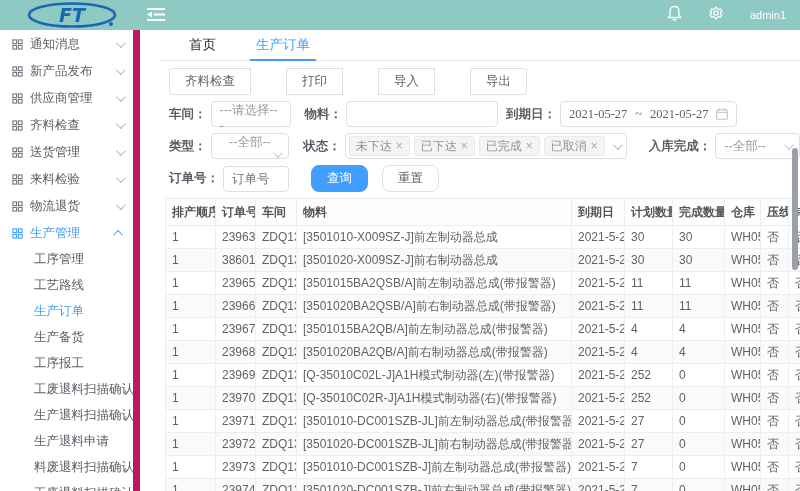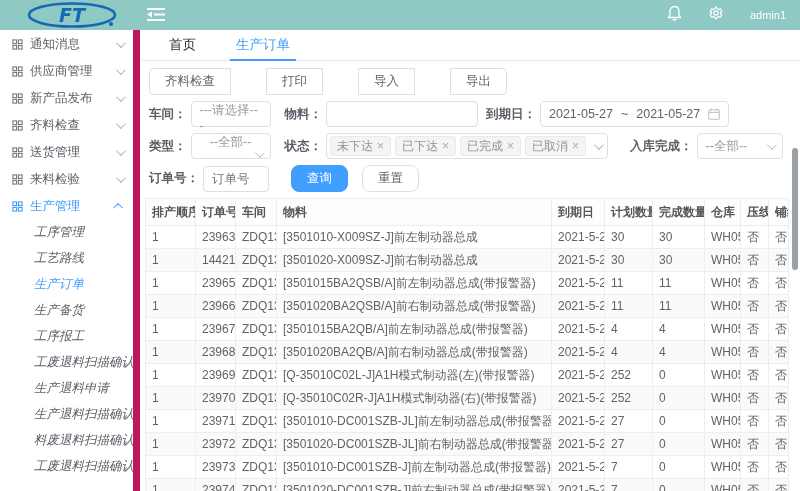--- a/index.html
+++ b/index.html
@@ -17,45 +17,45 @@
   .sidebar { position:absolute; top:30px; left:0; width:140px; bottom:0; background:#fff; border-right:7px solid #be185d; overflow:hidden; }
   .side-item { display:flex; align-items:center; height:26px; padding:0 10px 0 12px; font-size:12.5px; color:#5a5e66; cursor:pointer; margin-top:1px; }
   .side-item .side-icon { display:inline-flex; margin-right:7px; color:#73777f; }
   .side-item.active { color:#409eff; }
   .side-item.active .side-icon { color:#409eff; }
   .side-label { flex:1; white-space:nowrap; overflow:hidden; }
   .chev { width:7px; height:7px; border-right:1px solid #b0b3b9; border-bottom:1px solid #b0b3b9; margin-left:4px; flex:none; }
   .chev.down { transform:rotate(45deg) translateY(-2px); }
   .chev.up { transform:rotate(-135deg) translateY(-2px); }
   .side-item.active .chev { border-color:#409eff; }
-  .side-sub { height:26px; line-height:26px; padding-left:34px; font-size:12.5px; color:#5a5e66; cursor:pointer; white-space:nowrap; overflow:hidden;font-style:italic; }
+  .side-sub { height:26px; line-height:26px; padding-left:34px; font-size:12.5px; color:#5a5e66; cursor:pointer; white-space:nowrap; overflow:hidden; }
   .side-sub.active { color:#409eff; }
 
   
-  .main { position:absolute; top:30px; left:141px; right:0; bottom:0; background:#fff; overflow:hidden; }
+  .main { position:absolute; top:30px; left:141px; right:0; bottom:0; background:#fff; overflow:hidden;padding-left:20px; }
 
   .tabbar { height:31px; border-bottom:1px solid #e4e7ed; display:flex; align-items:stretch; padding-left:8px; }
   .tab { display:flex; align-items:center; padding:0 20px; font-size:13.5px; color:#303133; cursor:pointer; position:relative; }
   .tab.active { color:#409eff; }
   .tab.active:after { content:""; position:absolute; left:14px; right:14px; bottom:-1px; height:2px; background:#409eff; }
 
   .toolbar { padding:7px 0 0 8px; display:inline-flex;gap:36px; }
   .toolbar .tbtn { height:27px; padding:0 15px; background:#fff; border:1px solid #dcdfe6; color:#606266; font-size:12.5px; cursor:pointer; margin-left:-1px; font-family:inherit; }
   .toolbar .tbtn:first-child { border-radius:4px 0 0 4px; margin-left:0; }
   .toolbar .tbtn:last-child { border-radius:0 4px 4px 0; }
 
   
   .filters { padding:6px 0 4px 8px; font-size:12.5px; }
   .frow { display:flex; align-items:center; margin-bottom:6px; }
   .flabel { font-weight:bold; color:#5a5e66; margin-right:4px; white-space:nowrap; }
   .sel { height:26px; border:1px solid #dcdfe6; border-radius:4px; background:#fff; display:inline-flex; align-items:center; padding:0 8px; color:#999; cursor:pointer; position:relative; }
   .sel .chev { border-color:#c0c4cc; margin-left:auto; }
   .sel-sm { width:80px;flex-direction:column; }
   .txt-input { height:26px; border:1px solid #dcdfe6; border-radius:4px; padding:0 8px; font-size:12.5px; color:#606266; font-family:inherit; outline:none; }
-  .daterange { height:26px; border:1px solid #dcdfe6; border-radius:4px; display:inline-flex; align-items:center; padding:0 8px; gap:8px; color:#606266; cursor:pointer; }
+  .daterange { height:26px; border:1px solid #dcdfe6; border-radius:4px; display:inline-flex; align-items:center; padding:0 8px; gap:8px; color:#606266; cursor:pointer;font-family:Liberation Serif, serif; }
   .tagbox { min-height:26px; border:1px solid #dcdfe6; border-radius:4px; display:inline-flex; align-items:center; padding:1px 6px 1px 3px; gap:4px; cursor:pointer; }
   .tag { background:#f4f4f5; border:1px solid #e9e9eb; border-radius:3px; color:#909399; font-size:12px; height:20px; display:inline-flex; align-items:center; padding:0 6px; gap:4px; white-space:nowrap; }
   .tag .x { color:#a8abb2; cursor:pointer; font-size:12px; }
   .btn { height:27px; padding:0 15px; border-radius:8px; font-size:12.5px; cursor:pointer; border:1px solid #dcdfe6; background:#fff; color:#606266; font-family:inherit; }
   .btn.primary { background:#409eff; border-color:#409eff; color:#fff; }
   .gap8 { width:8px; flex:none; } .gap14 { width:14px; flex:none; } .gap22 { width:22px; flex:none; }
 
   
   .tablewrap { margin-left:4px; overflow:hidden; }
   table { border-collapse:collapse; table-layout:fixed; width:643px; font-size:12px; }
@@ -122,44 +122,44 @@
       </div>
       <div class="side-item">
         <span class="side-icon">
           <svg width="11" height="11" viewBox="0 0 12 12" fill="none" stroke="currentColor" stroke-width="1.2">
             <rect x="1" y="1" width="4" height="4"></rect>
             <rect x="7" y="1" width="4" height="4"></rect>
             <rect x="1" y="7" width="4" height="4"></rect>
             <rect x="7" y="7" width="4" height="4"></rect>
           </svg>
         </span>
+        <span class="side-label">新产品发布</span>
+        <span class="chev down"></span>
+      </div>
+      <div class="side-item">
+        <span class="side-icon">
+          <svg width="11" height="11" viewBox="0 0 12 12" fill="none" stroke="currentColor" stroke-width="1.2">
+            <rect x="1" y="1" width="4" height="4"></rect>
+            <rect x="7" y="1" width="4" height="4"></rect>
+            <rect x="1" y="7" width="4" height="4"></rect>
+            <rect x="7" y="7" width="4" height="4"></rect>
+          </svg>
+        </span>
         <span class="side-label">供应商管理</span>
         <span class="chev down"></span>
       </div>
       <div class="side-item">
         <span class="side-icon">
           <svg width="11" height="11" viewBox="0 0 12 12" fill="none" stroke="currentColor" stroke-width="1.2">
             <rect x="1" y="1" width="4" height="4"></rect>
             <rect x="7" y="1" width="4" height="4"></rect>
             <rect x="1" y="7" width="4" height="4"></rect>
             <rect x="7" y="7" width="4" height="4"></rect>
           </svg>
         </span>
-        <span class="side-label">新产品发布</span>
-        <span class="chev down"></span>
-      </div>
-      <div class="side-item">
-        <span class="side-icon">
-          <svg width="11" height="11" viewBox="0 0 12 12" fill="none" stroke="currentColor" stroke-width="1.2">
-            <rect x="1" y="1" width="4" height="4"></rect>
-            <rect x="7" y="1" width="4" height="4"></rect>
-            <rect x="1" y="7" width="4" height="4"></rect>
-            <rect x="7" y="7" width="4" height="4"></rect>
-          </svg>
-        </span>
         <span class="side-label">齐料检查</span>
         <span class="chev down"></span>
       </div>
       <div class="side-item">
         <span class="side-icon">
           <svg width="11" height="11" viewBox="0 0 12 12" fill="none" stroke="currentColor" stroke-width="1.2">
             <rect x="1" y="1" width="4" height="4"></rect>
             <rect x="7" y="1" width="4" height="4"></rect>
             <rect x="1" y="7" width="4" height="4"></rect>
             <rect x="7" y="7" width="4" height="4"></rect>
@@ -171,42 +171,54 @@
       <div class="side-item">
         <span class="side-icon">
           <svg width="11" height="11" viewBox="0 0 12 12" fill="none" stroke="currentColor" stroke-width="1.2">
             <rect x="1" y="1" width="4" height="4"></rect>
             <rect x="7" y="1" width="4" height="4"></rect>
             <rect x="1" y="7" width="4" height="4"></rect>
             <rect x="7" y="7" width="4" height="4"></rect>
           </svg>
         </span>
         <span class="side-label">来料检验</span>
+        <span class="chev down"></span>
+      </div>
+      <div class="side-item">
+        <span class="side-icon">
+          <svg width="11" height="11" viewBox="0 0 12 12" fill="none" stroke="currentColor" stroke-width="1.2">
+            <rect x="1" y="1" width="4" height="4"></rect>
+            <rect x="7" y="1" width="4" height="4"></rect>
+            <rect x="1" y="7" width="4" height="4"></rect>
+            <rect x="7" y="7" width="4" height="4"></rect>
+          </svg>
+        </span>
+        <span class="side-label">物流退货</span>
         <span class="chev down"></span>
       </div>
       <div class="side-item active">
         <span class="side-icon">
           <svg width="11" height="11" viewBox="0 0 12 12" fill="none" stroke="currentColor" stroke-width="1.2">
             <rect x="1" y="1" width="4" height="4"></rect>
             <rect x="7" y="1" width="4" height="4"></rect>
             <rect x="1" y="7" width="4" height="4"></rect>
             <rect x="7" y="7" width="4" height="4"></rect>
           </svg>
         </span>
         <span class="side-label">生产管理</span>
         <span class="chev up"></span>
       </div>
       <div class="side-sub">工序管理</div>
       <div class="side-sub">工艺路线</div>
       <div class="side-sub active">生产订单</div>
       <div class="side-sub">生产备货</div>
       <div class="side-sub">工序报工</div>
       <div class="side-sub">工废退料扫描确认</div>
+      <div class="side-sub">生产退料扫描确认</div>
       <div class="side-sub">生产退料申请</div>
-      <div class="side-sub">生产退料扫描确认</div>
       <div class="side-sub">料废退料扫描确认</div>
       <div class="side-sub">工废退料扫描确认</div>
     </div>
 </div>
 
 <div class="main">
 
   <div class="tabbar" id="tab-bar">
       <div class="tab">首页</div>
       <div class="tab active">生产订单</div>
@@ -325,21 +337,21 @@
             <td>[3501010-X009SZ-J]前左制动器总成</td>
             <td>2021-5-27</td>
             <td>30</td>
             <td>30</td>
             <td>WH05</td>
             <td>否</td>
             <td>否</td>
           </tr>
           <tr>
             <td>1</td>
-            <td>14421</td>
+            <td>38601</td>
             <td>ZDQ13</td>
             <td>[3501020-X009SZ-J]前右制动器总成</td>
             <td>2021-5-27</td>
             <td>30</td>
             <td>30</td>
             <td>WH05</td>
             <td>否</td>
             <td>否</td>
           </tr>
           <tr>

